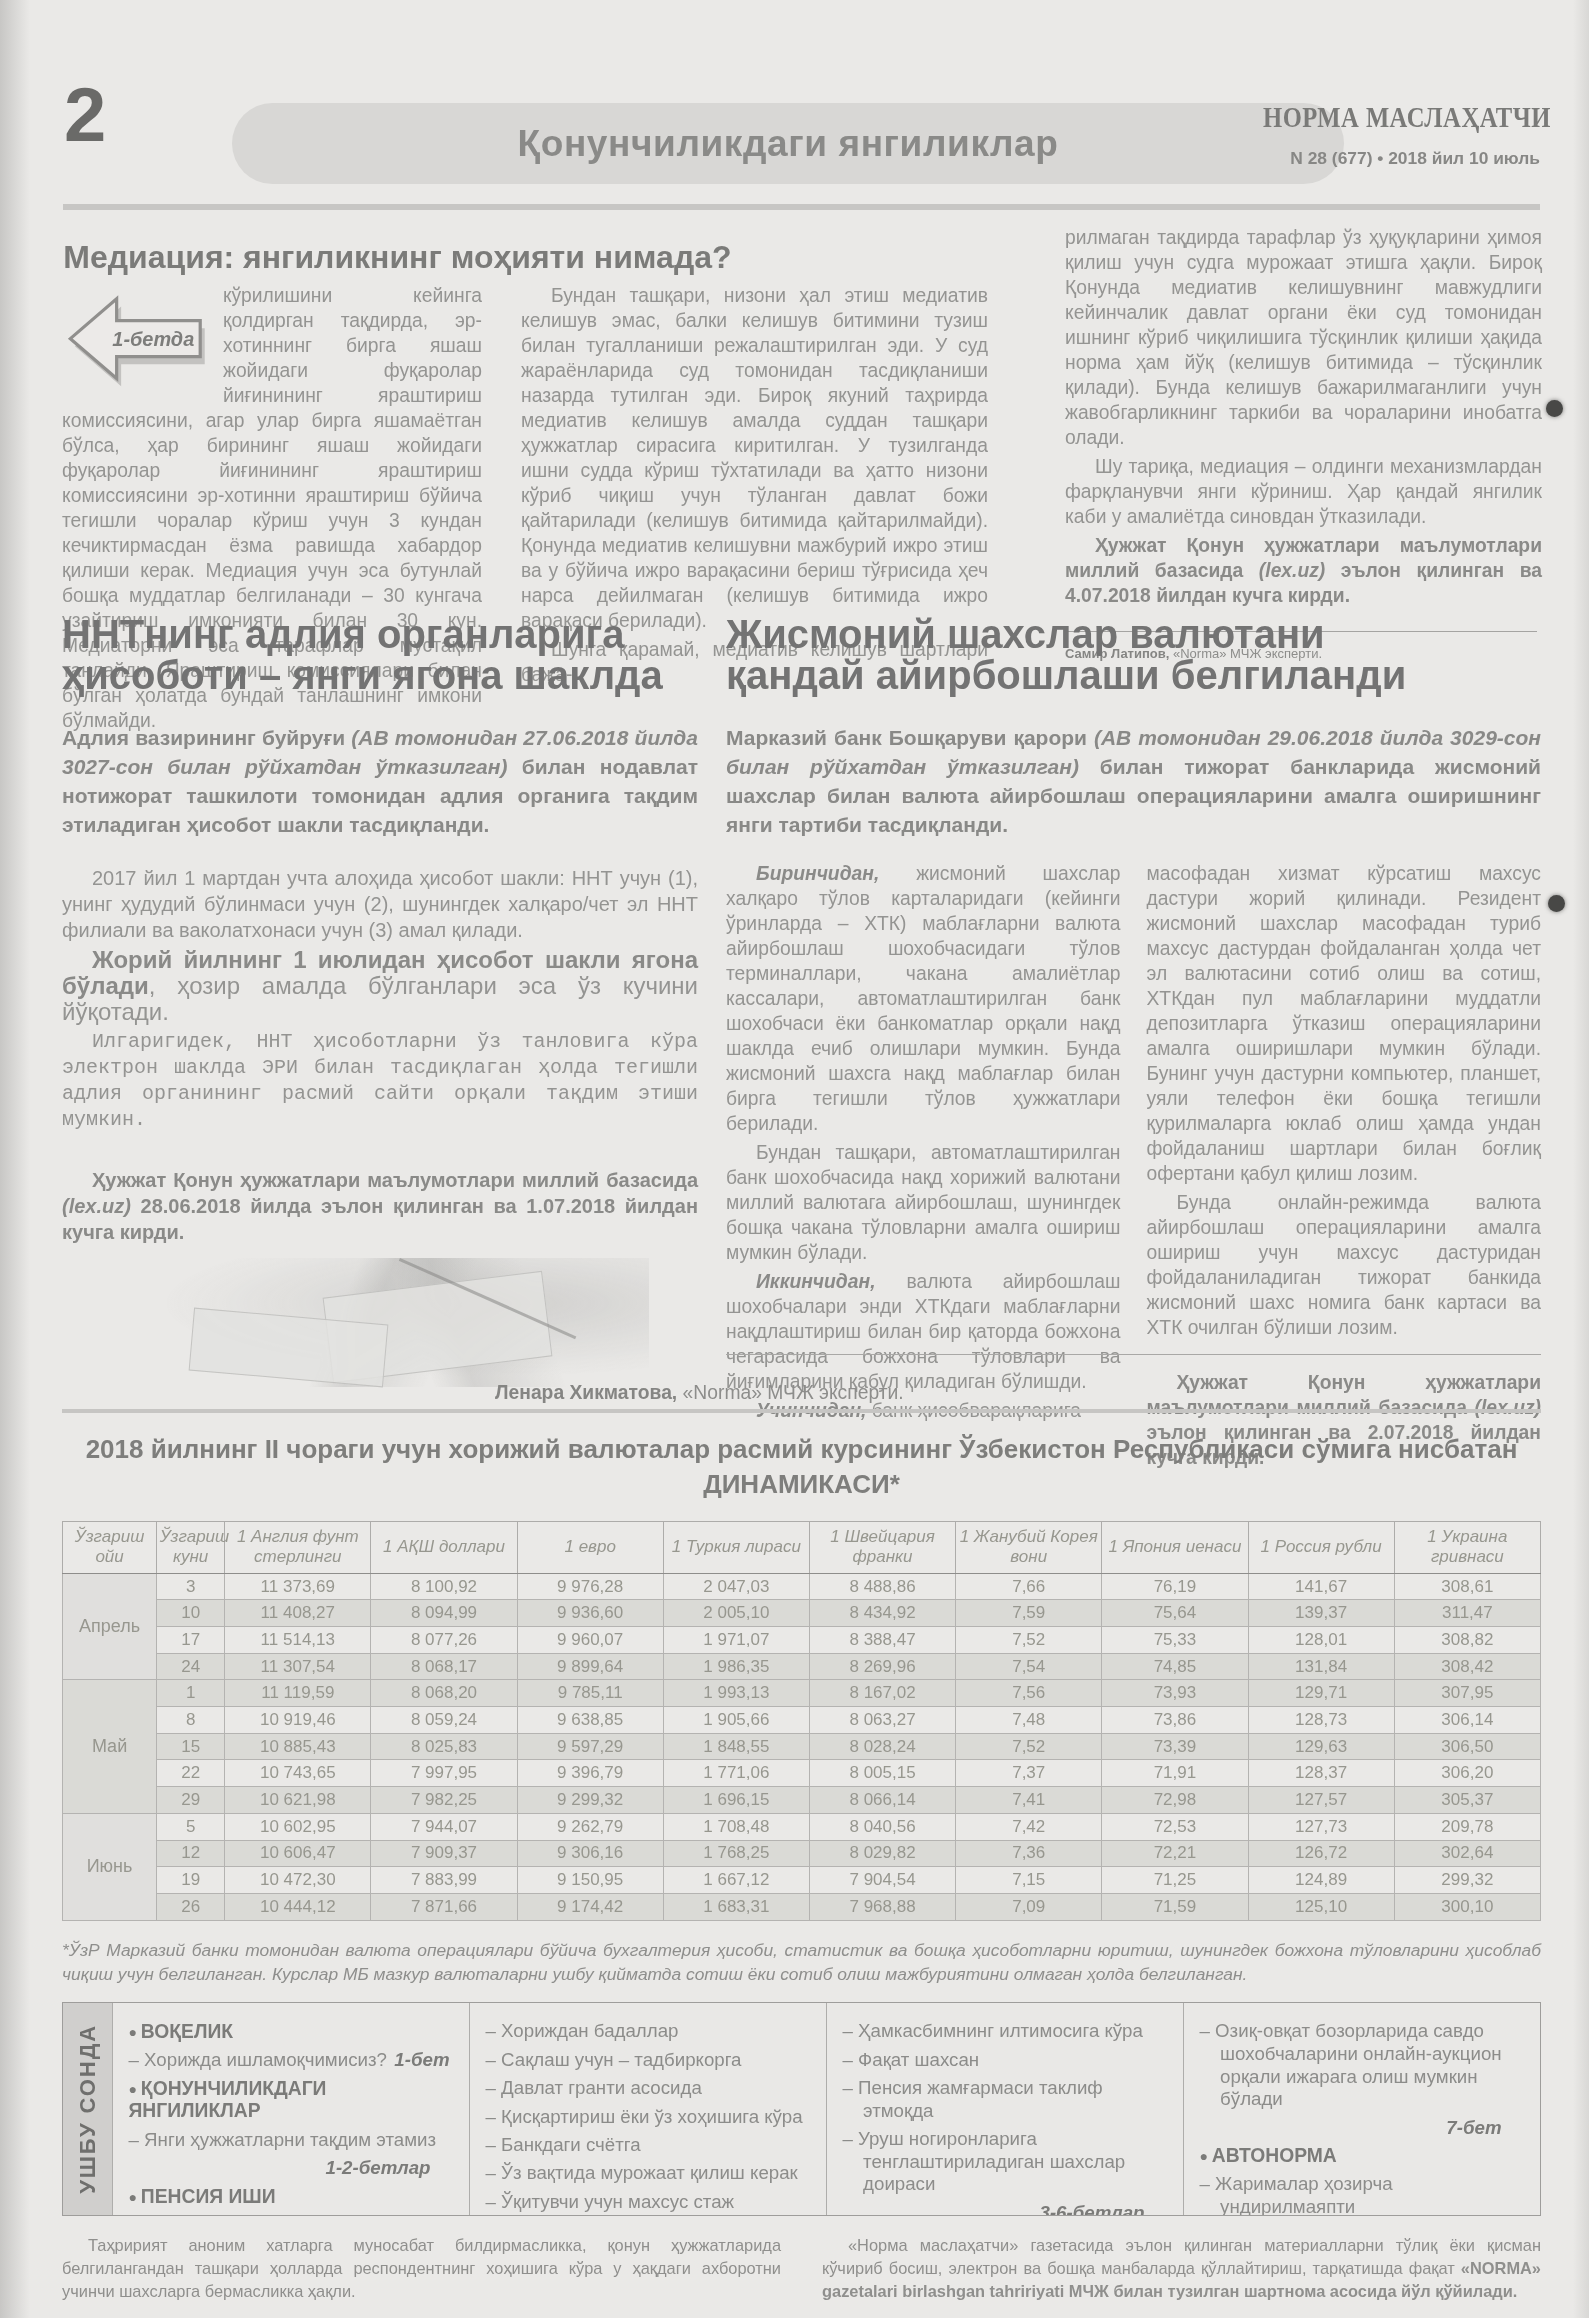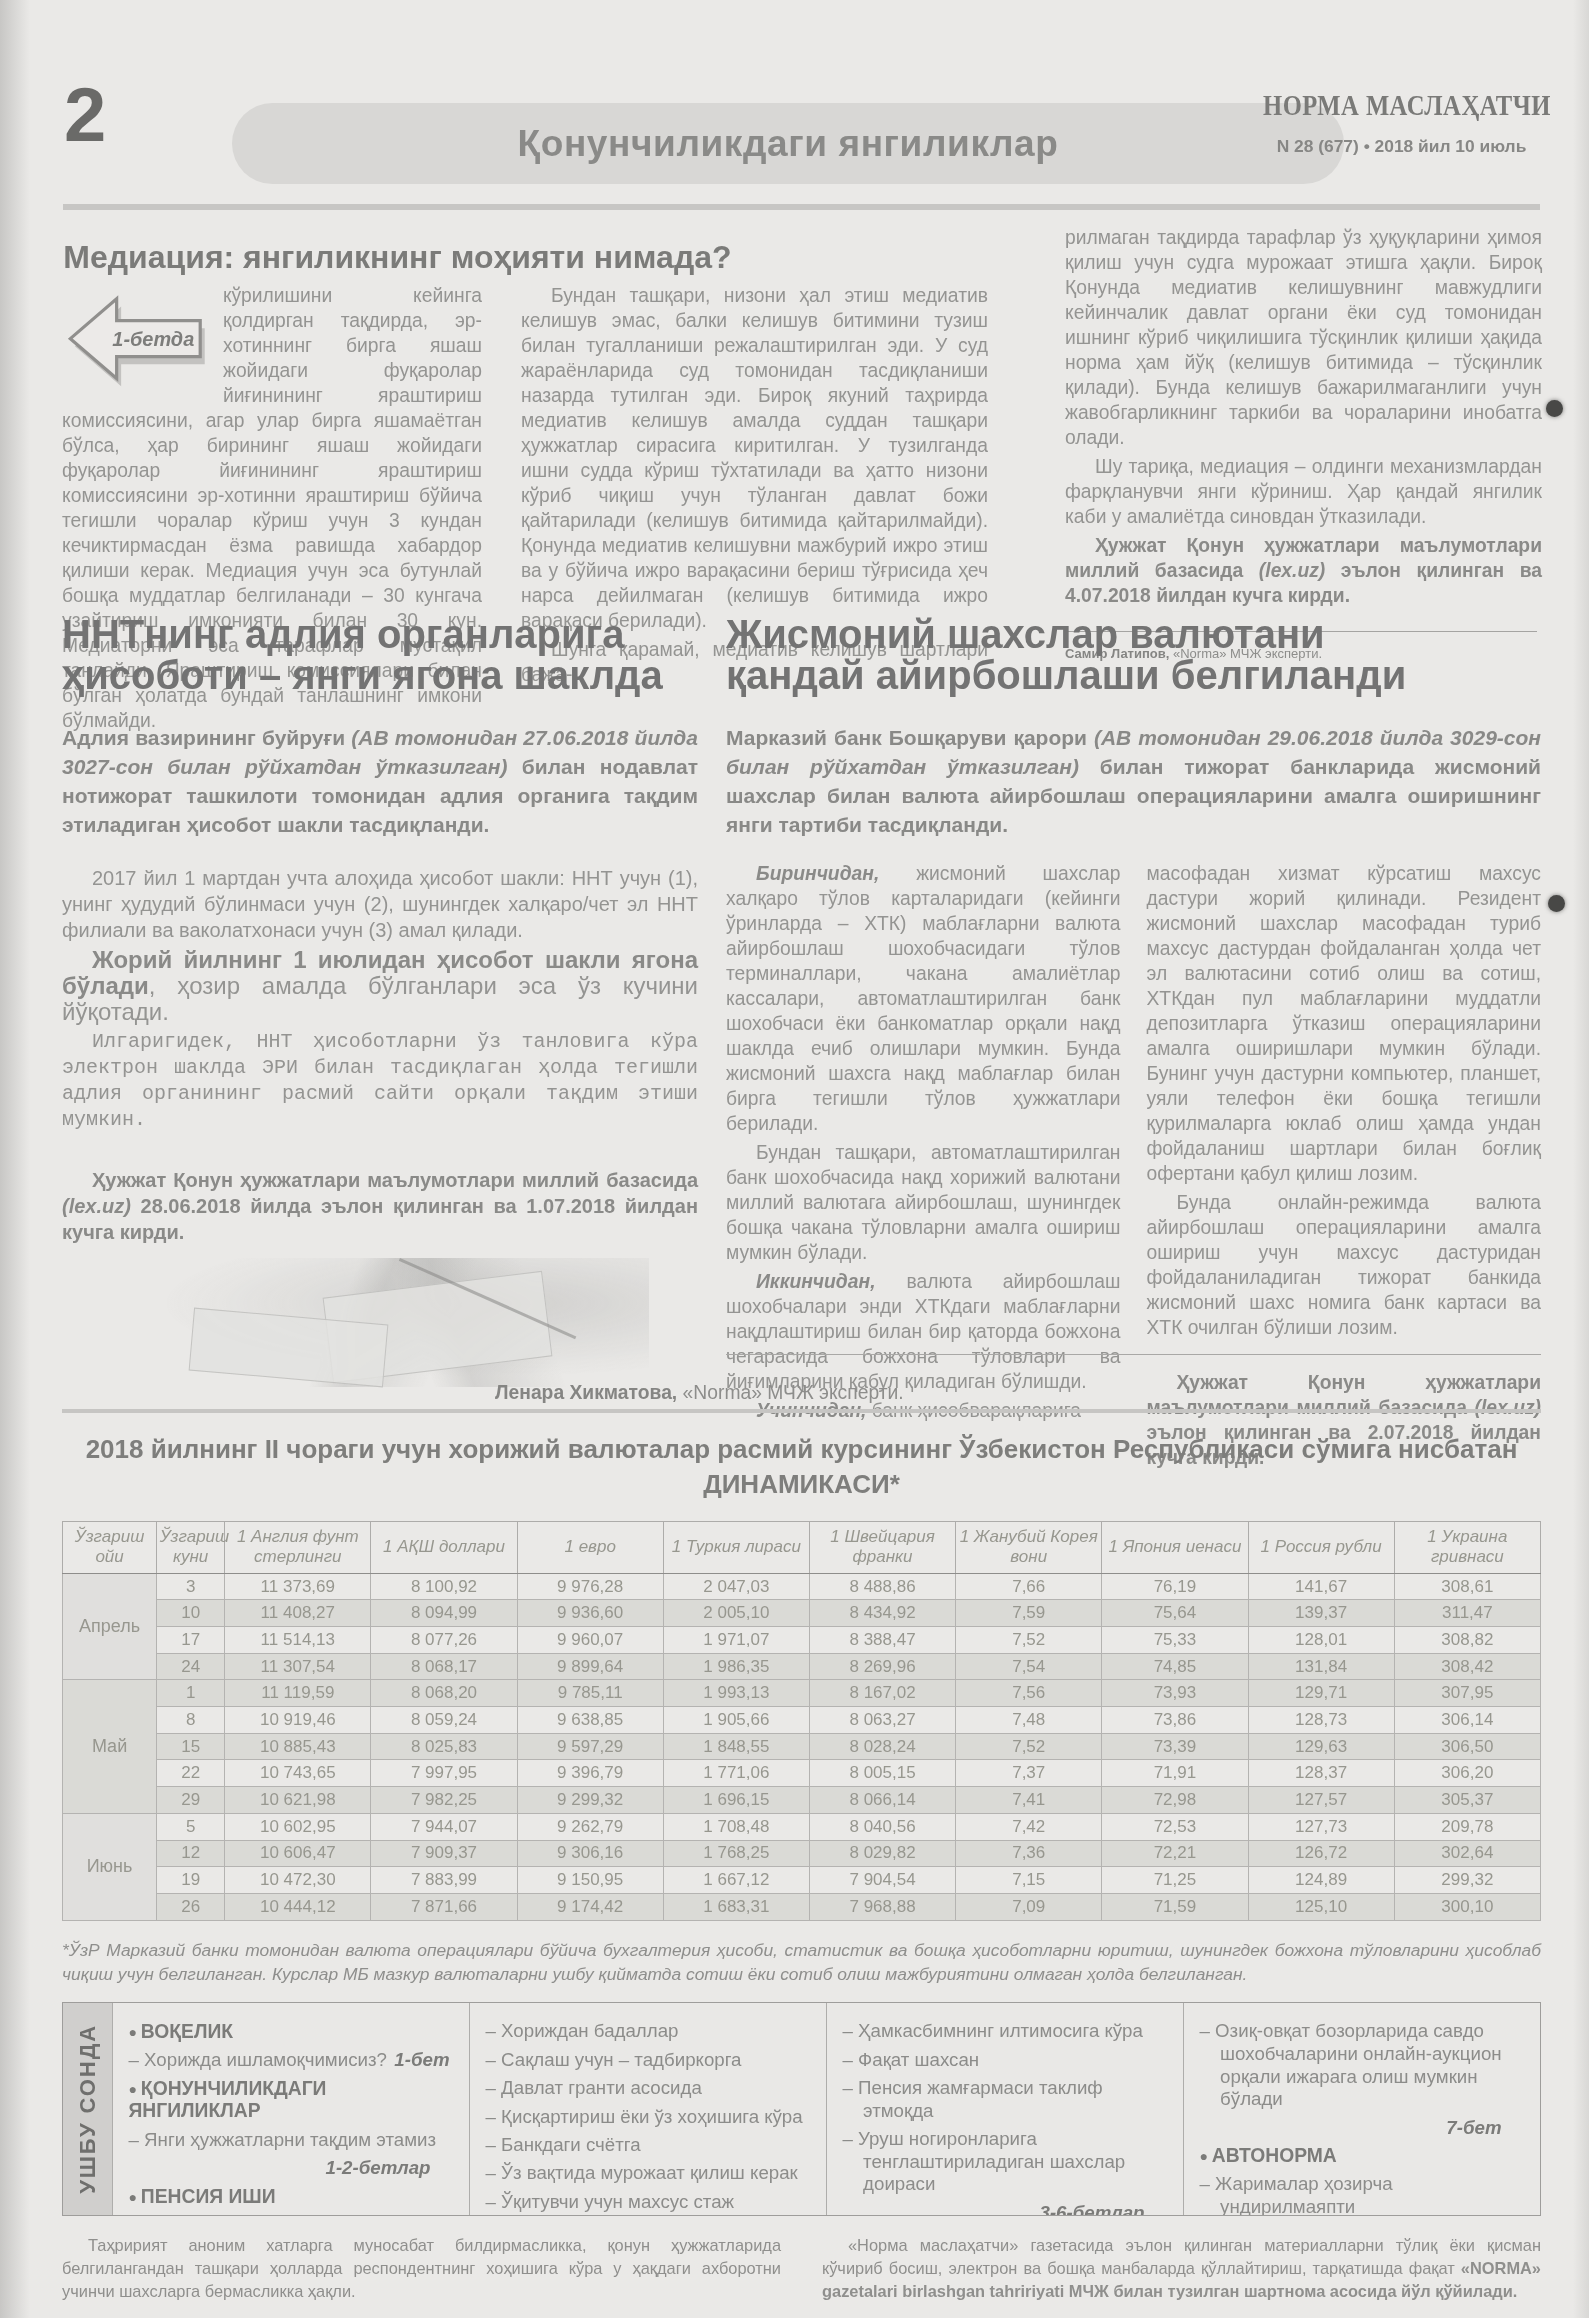--- a/index.html
+++ b/index.html
@@ -8,21 +8,21 @@
   .page::before{content:"";position:absolute;left:0;top:0;width:30px;height:100%;
         background:linear-gradient(to right,rgba(110,110,108,.28),rgba(110,110,108,0));pointer-events:none;}
   .page::after{content:"";position:absolute;right:0;top:0;width:17px;height:100%;
         background:linear-gradient(to left,rgba(130,130,128,.18),rgba(130,130,128,0));pointer-events:none;}
   .abs{position:absolute;}
   
   .pagenum{position:absolute;left:64px;top:77px;font-size:76px;font-weight:bold;color:#6a6a68;line-height:1;}
   .banner{position:absolute;left:232px;top:103px;width:1112px;height:81px;background:#d8d7d5;border-radius:41px;
           display:flex;align-items:center;justify-content:center;}
   .banner-title{font-size:37px;font-weight:bold;color:#8a8a88;letter-spacing:0.6px;}
-  .mast{position:absolute;right:50px;top:88px;width:277px;text-align:center;}
+  .mast{position:absolute;right:50px;top:100px;width:277px;text-align:right;}
   .mast-logo{font-family:"Liberation Serif",serif;font-weight:bold;font-size:30px;color:#7a7a78;
              white-space:nowrap;transform:scaleX(.82);transform-origin:0 50%;letter-spacing:0.6px;}
   .mast-issue{margin-top:14px;font-size:17.4px;font-weight:bold;color:#878785;}
   .rule1{position:absolute;left:63px;top:204px;width:1477px;height:5.8px;background:#c7c6c4;}
   .rule2{position:absolute;left:62px;top:1409px;width:1479px;height:3.9px;background:#c6c5c3;}
   
   .b{font-size:19.3px;line-height:25px;text-align:justify;margin:0 0 3.9px 0;}
   .ind{text-indent:30px;}
   .noind{text-indent:0;}
   .bold{font-weight:bold;color:#8a8a88;}

